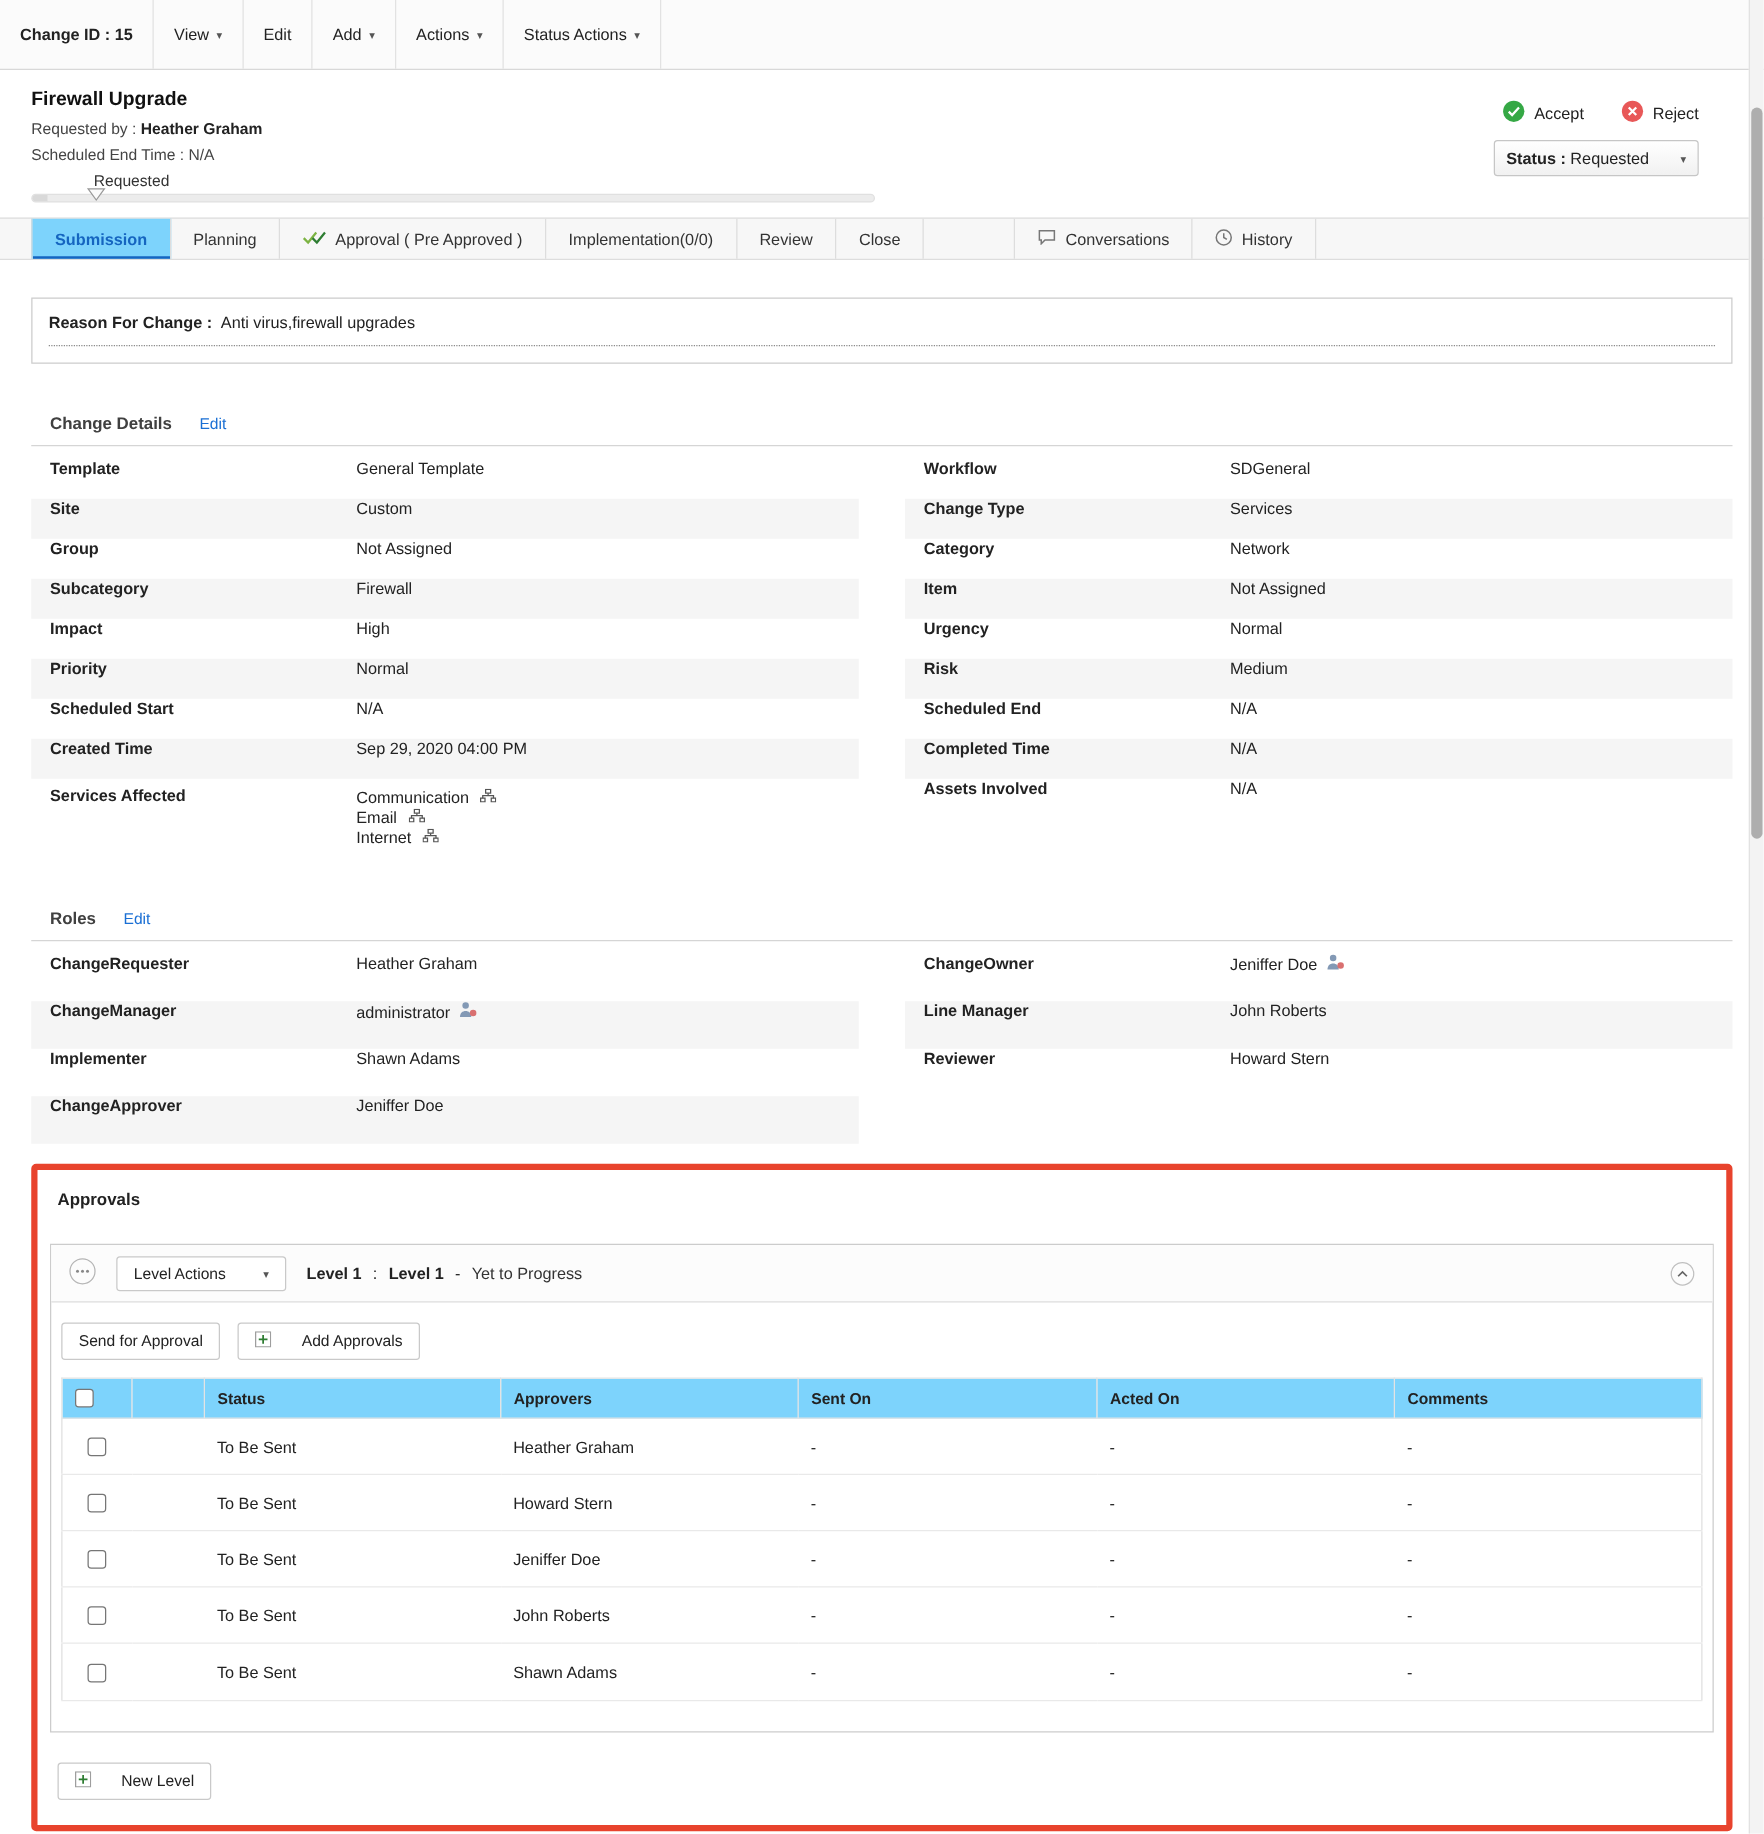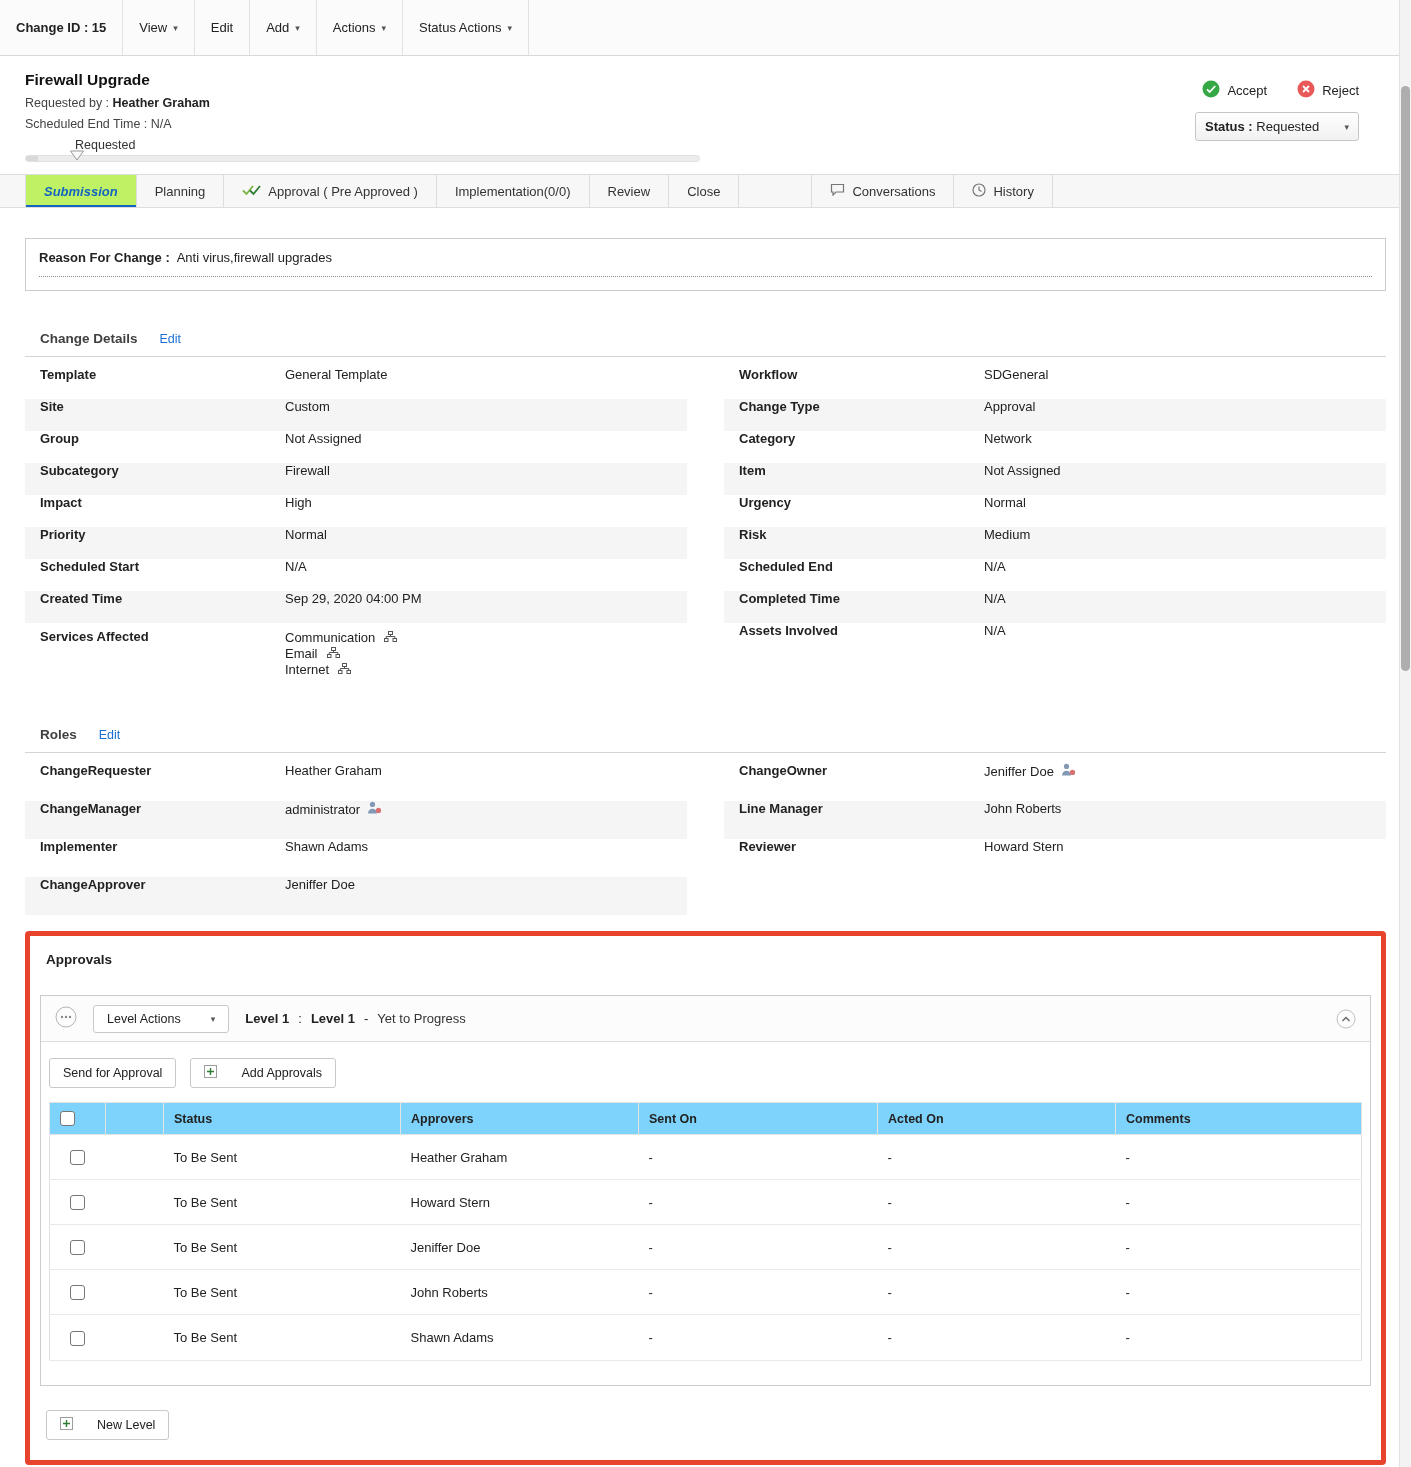--- a/index.html
+++ b/index.html
@@ -32,21 +32,21 @@
     border:1px solid #c6c6c6; border-radius:3px; background:linear-gradient(#ffffff,#f1f1f1);
     display:flex; align-items:center; justify-content:space-between; padding:0 9px; cursor:pointer; }
   .status-select .lbl { font-weight:bold; }
 
   
   .tabs { display:flex; align-items:stretch; height:34px; margin-top:12px; background:#f7f7f7;
     border-top:1px solid #ddd; border-bottom:1px solid #ddd; padding-left:25px; }
   .tab { display:flex; align-items:center; gap:7px; padding:0 18px; border-right:1px solid #ddd;
     color:#333; cursor:pointer; white-space:nowrap; }
   .tab.first { border-left:1px solid #ddd; }
-  .tab.active { background:#bef264; color:#1565c0; font-weight:bold; box-shadow:inset 0 -2px 0 #1565c0;font-style:italic; }
+  .tab.active { background:#7dd3fc; color:#1565c0; font-weight:bold; box-shadow:inset 0 -2px 0 #1565c0; }
   .tab.rgroup { border-left:1px solid #ddd; margin-left:72px; }
   .tab.rgroup2 { margin-left:0; }
 
   
   .reason-box { margin:30px 25px 0 25px; border:1px solid #ccc; padding:11px 13px 13px 13px; }
   .reason-line { padding-bottom:11px; border-bottom:1px dotted #8a8a8a; }
   .reason-line b { margin-right:4px; }
 
   
   .section-head { margin:40px 25px 0 25px; padding-left:15px; display:flex; align-items:center; gap:22px; }
@@ -296,21 +296,21 @@
     </div>
   </div>
 
   <div class="detail-col">
     <div class="detail-row">
       <div class="detail-label">Workflow</div>
       <div class="detail-value">SDGeneral</div>
     </div>
     <div class="detail-row alt">
       <div class="detail-label">Change Type</div>
-      <div class="detail-value">Approval</div>
+      <div class="detail-value">Services</div>
     </div>
     <div class="detail-row">
       <div class="detail-label">Category</div>
       <div class="detail-value">Network</div>
     </div>
     <div class="detail-row alt">
       <div class="detail-label">Item</div>
       <div class="detail-value">Not Assigned</div>
     </div>
     <div class="detail-row">

